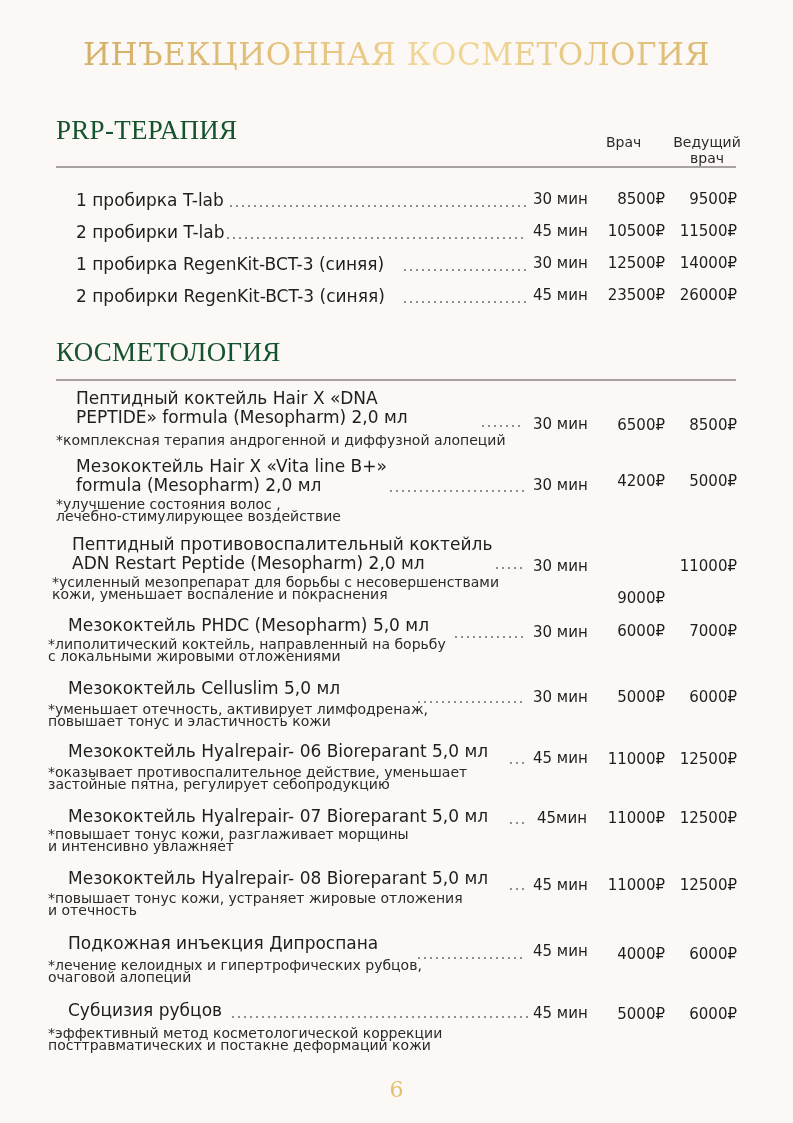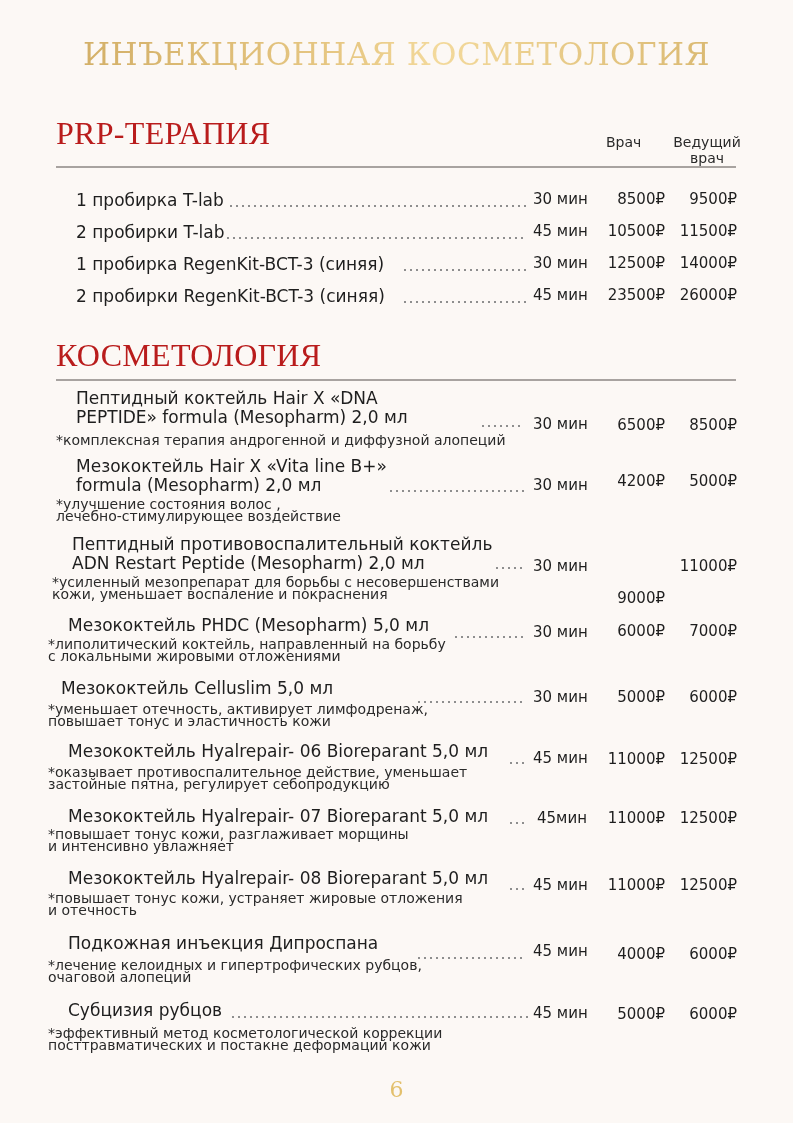--- a/index.html
+++ b/index.html
@@ -17,21 +17,21 @@
     font-family: "DejaVu Serif", serif;
     font-size: 31px; letter-spacing: 0.5px;
     color: #dcbd74;
     background: linear-gradient(90deg, #cda85f 0%, #e8c985 45%, #f3d99b 55%, #d3b066 100%);
     -webkit-background-clip: text; background-clip: text;
     -webkit-text-fill-color: transparent;
   }
   .section-title {
     position: absolute; left: 56px;
     font-family: "Liberation Serif", serif;
-    font-size: 32px; letter-spacing: 0.3px; color: #b91c1c;
+    font-size: 27px; letter-spacing: 0.3px; color: #14532d;
   }
   .col-head {
     position: absolute; font-size: 14px; color: #2a2a2a; text-align: center; line-height: 16px;
   }
   .rule { position: absolute; left: 56px; width: 680px; height: 2px; background: #a8a3a0; }
   .row { position: absolute; left: 0; width: 793px; }
   .name {
     position: absolute; font-size: 17px; line-height: 20px; color: #1e1e1e; white-space: nowrap; margin-left: 20px;
   }
   .note {
@@ -134,21 +134,21 @@
   <span class="name" style="left:48px; top:0;">Мезококтейль PHDC (Mesopharm) 5,0 мл</span>
   <span class="note" style="left:48px; top:23px;">*липолитический коктейль, направленный на борьбу
 с локальными жировыми отложениями</span>
   <span class="dots" style="left:453px; width:73px; top:21px;"></span>
   <span class="time" style="top:8px;">30 мин</span>
   <span class="price1" style="top:7px;">6000₽</span>
   <span class="price2" style="top:7px;">7000₽</span>
 </div>
 
 <div class="row" style="top:678px;">
-  <span class="name" style="left:41px; top:0;">Мезококтейль Celluslim 5,0 мл</span>
+  <span class="name" style="left:48px; top:0;">Мезококтейль Celluslim 5,0 мл</span>
   <span class="note" style="left:48px; top:25px;">*уменьшает отечность, активирует лимфодренаж,
 повышает тонус и эластичность кожи</span>
   <span class="dots" style="left:416px; width:110px; top:23px;"></span>
   <span class="time" style="top:10px;">30 мин</span>
   <span class="price1" style="top:10px;">5000₽</span>
   <span class="price2" style="top:10px;">6000₽</span>
 </div>
 
 <div class="row" style="top:741px;">
   <span class="name" style="left:48px; top:0;">Мезококтейль Hyalrepair- 06 Bioreparant 5,0 мл</span>

